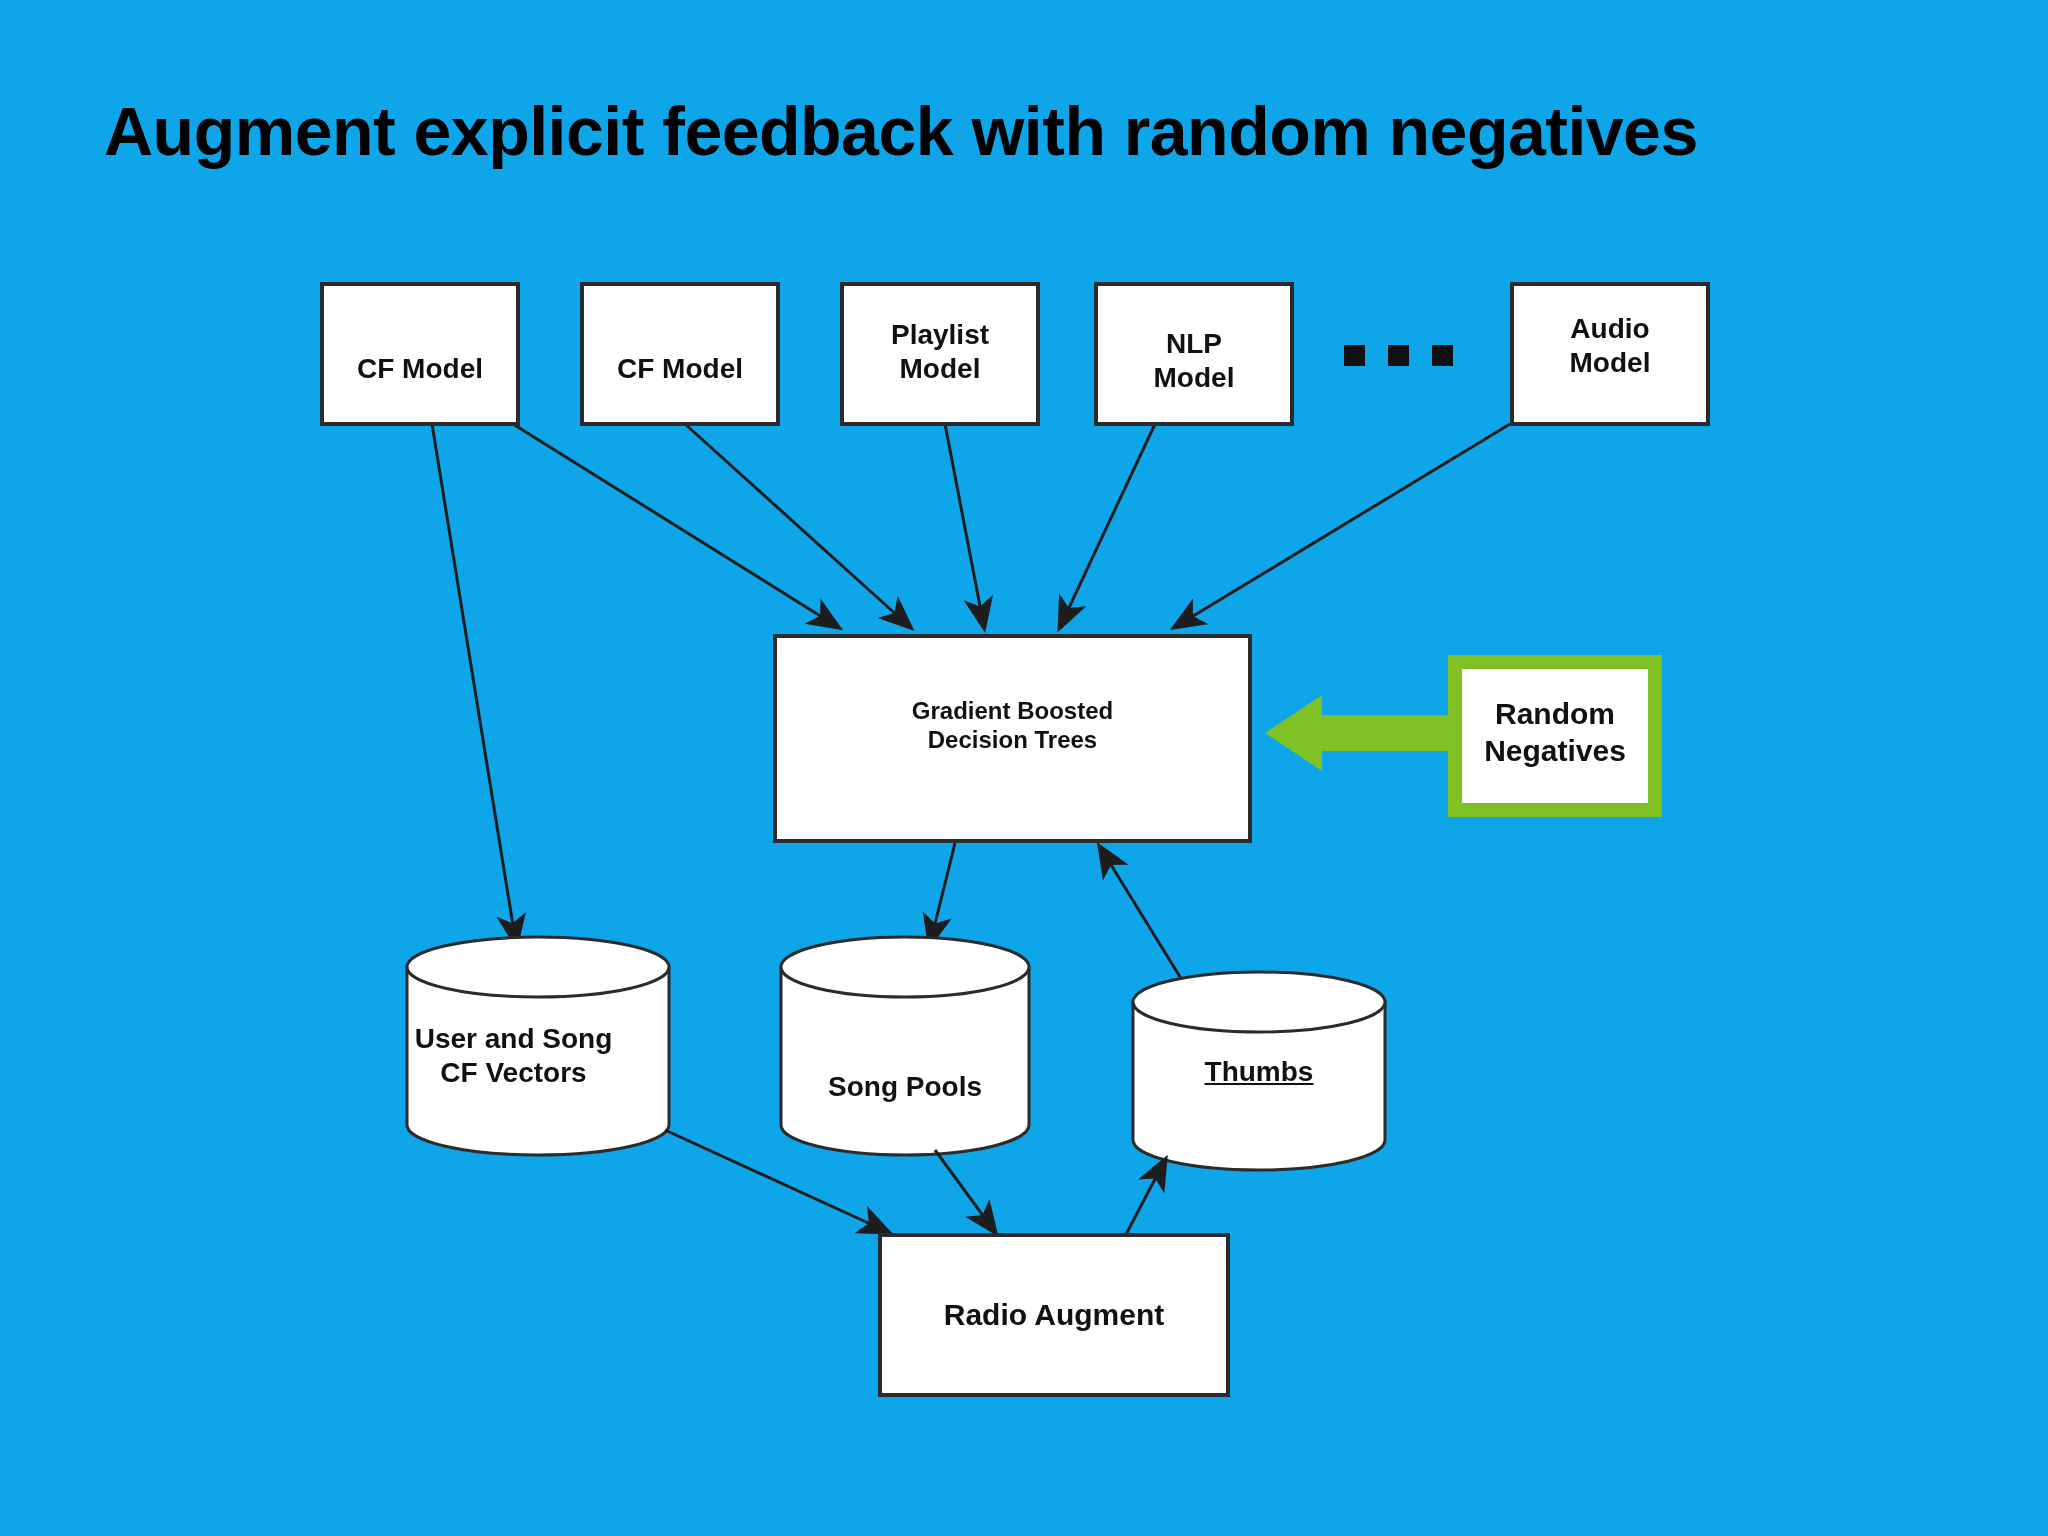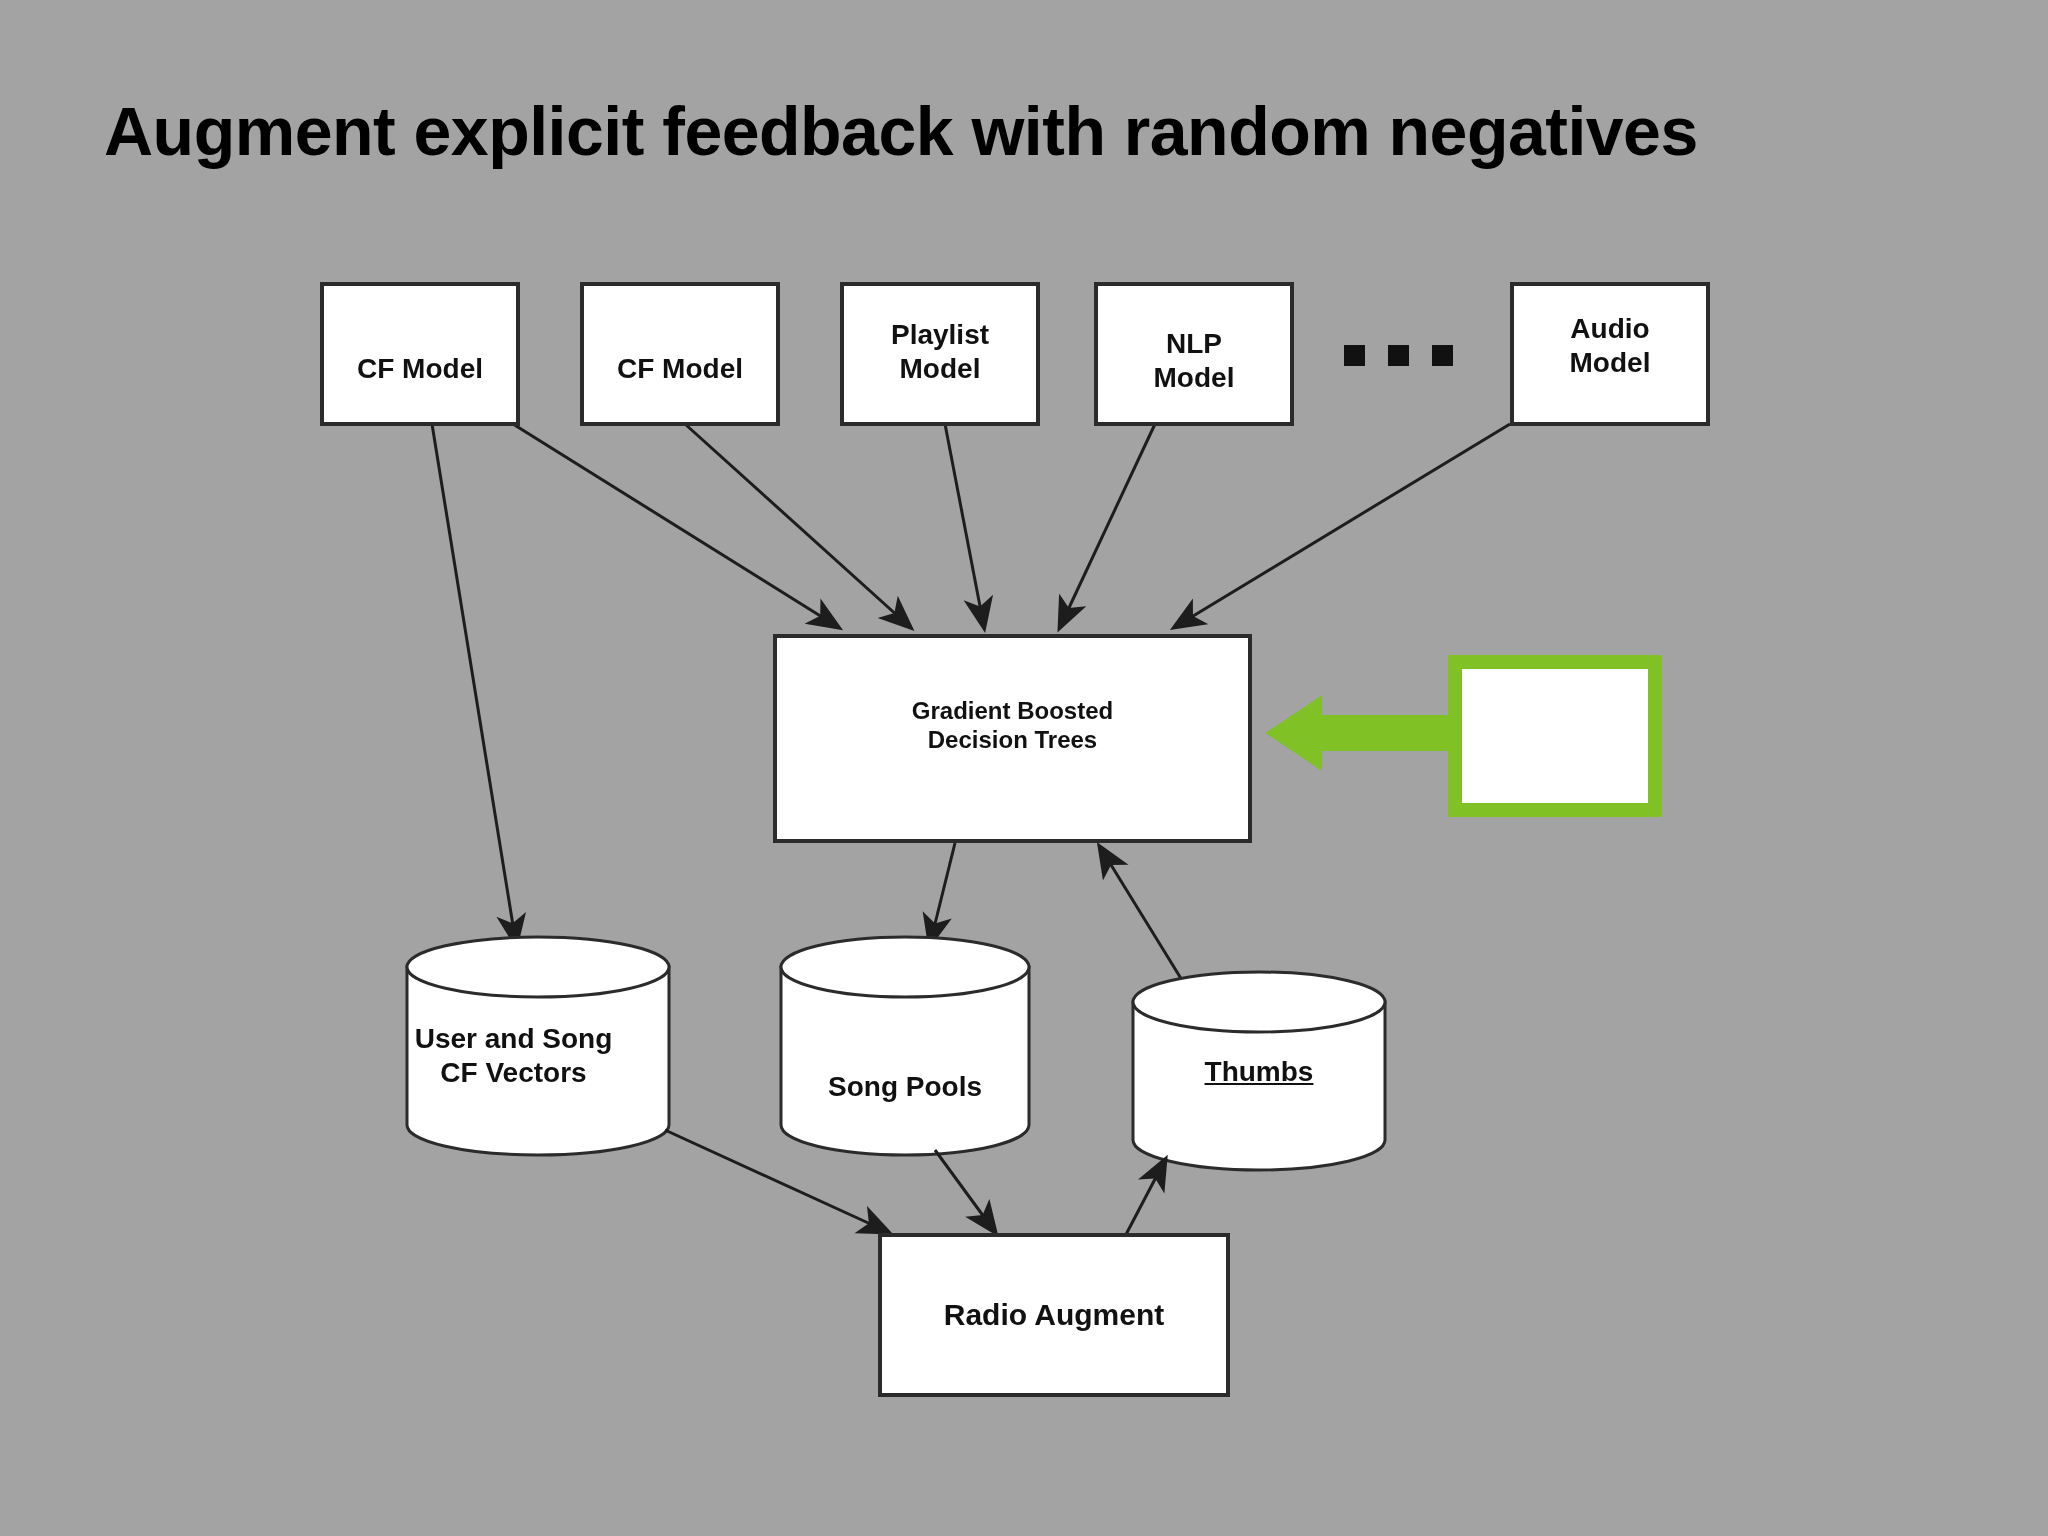--- a/index.html
+++ b/index.html
@@ -12,21 +12,21 @@
     height: 1536px;
     font-family: "Liberation Sans", sans-serif;
     overflow: hidden;
     position: relative;
   }
   #slide {
     position: absolute;
     left: 0; top: 0;
     width: 2048px;
     height: 1536px;
-    background: #a3a3a3;
+    background: #0ea5e9;
   }
   #slide-title {
     position: absolute;
     left: 104px;
     top: 96px;
     width: 1860px;
     font-size: 68px;
     font-weight: bold;
     color: #000000;
     letter-spacing: -0.5px;
@@ -145,20 +145,22 @@
 
   <div class="node-label box-label" style="left:1096px; top:327px; width:196px;">NLP
 Model</div>
 
   <div class="node-label box-label" style="left:1512px; top:312px; width:196px;">Audio
 Model</div>
 
   <div class="node-label gbdt-label" style="left:775px; top:696px; width:475px;">Gradient Boosted
 Decision Trees</div>
 
+  <div class="node-label green-label" style="left:1455px; top:696px; width:200px;">Random
+Negatives</div>
 
   <div class="node-label cyl-label" style="left:407px; top:1022px; width:213px;">User and Song
 CF Vectors</div>
 
   <div class="node-label cyl-label" style="left:781px; top:1047px; width:248px;margin-top:23px;">Song Pools</div>
 
   <div class="node-label cyl-label" style="left:1133px; top:1055px; width:252px;text-decoration:underline;">Thumbs</div>
 
   <div class="node-label radio-label" style="left:880px; top:1297px; width:348px;">Radio Augment</div>
 

